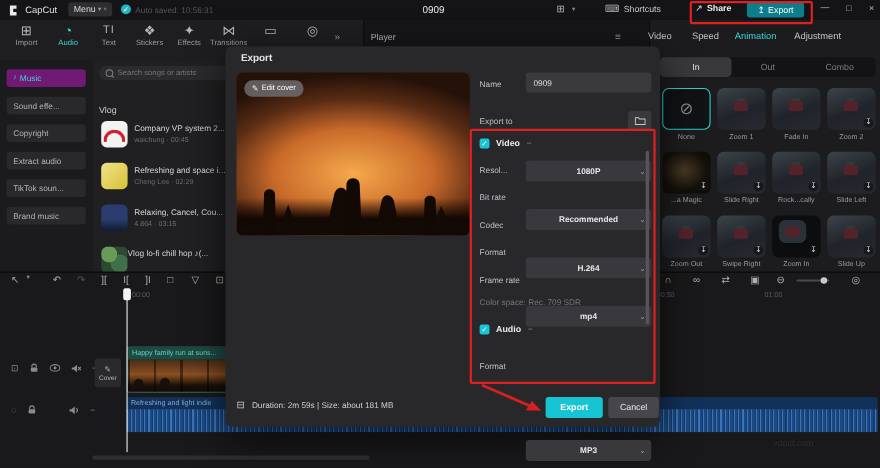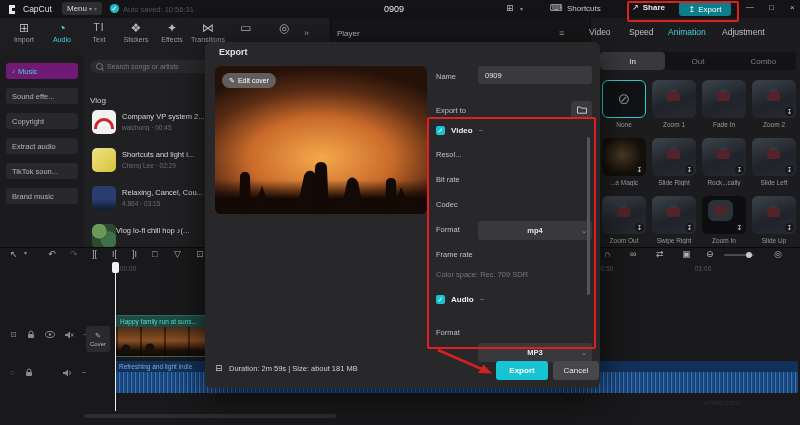--- a/index.html
+++ b/index.html
@@ -229,21 +229,21 @@
                 border-radius:10px 10px 0 0;margin:8px auto 0"></div>
   </div>
   <div style="position:absolute;left:30px;top:2px;width:90px">
     <div class="mitem-title ell">Company VP system 2...</div>
     <div class="mitem-meta ell">waichung · 00:45</div>
   </div>
 </div>
 <div class="ab" style="left:92px;top:148px">
   <div class="micon" style="position:absolute;background:linear-gradient(135deg,#efe28a,#d8c235)"></div>
   <div style="position:absolute;left:30px;top:2px;width:90px">
-    <div class="mitem-title ell">Shortcuts and light i...</div>
+    <div class="mitem-title ell">Refreshing and space i...</div>
     <div class="mitem-meta ell">Cheng Lee · 02:29</div>
   </div>
 </div>
 <div class="ab" style="left:92px;top:186px">
   <div class="micon" style="position:absolute;background:linear-gradient(#2a3d6e 55%,#101b33)"></div>
   <div style="position:absolute;left:30px;top:2px;width:90px">
     <div class="mitem-title ell">Relaxing, Cancel, Cou...</div>
     <div class="mitem-meta ell">4.864 · 03:15</div>
   </div>
 </div>
@@ -449,22 +449,34 @@
     </svg>
   </div>
 
   <div class="ab" style="left:231px;top:84px;display:flex;align-items:center;gap:6px">
     <span class="chkbox">✓</span>
     <span class="secttl">Video</span>
     <span style="color:#8a8a8e;font-size:8px">−</span>
   </div>
 
   <span class="ab dlabel" style="left:231px;top:108px">Resol...</span>
+  <div class="ab ddrop" style="left:273px;top:104px;width:114px">
+    <span>1080P</span>
+    <span class="chev">⌄</span>
+  </div>
   <span class="ab dlabel" style="left:231px;top:133px">Bit rate</span>
+  <div class="ab ddrop" style="left:273px;top:129px;width:114px">
+    <span>Recommended</span>
+    <span class="chev">⌄</span>
+  </div>
   <span class="ab dlabel" style="left:231px;top:158px">Codec</span>
+  <div class="ab ddrop" style="left:273px;top:154px;width:114px">
+    <span>H.264</span>
+    <span class="chev">⌄</span>
+  </div>
   <span class="ab dlabel" style="left:231px;top:183px">Format</span>
   <div class="ab ddrop" style="left:273px;top:179px;width:114px">
     <span>mp4</span>
     <span class="chev">⌄</span>
   </div>
   <span class="ab dlabel" style="left:231px;top:208px">Frame rate</span>
 
   <span class="ab" style="left:231px;top:228px;font-size:7.5px;color:#77777b">Color space: Rec. 709 SDR</span>
 
   <div class="ab" style="left:231px;top:253px;display:flex;align-items:center;gap:6px">

